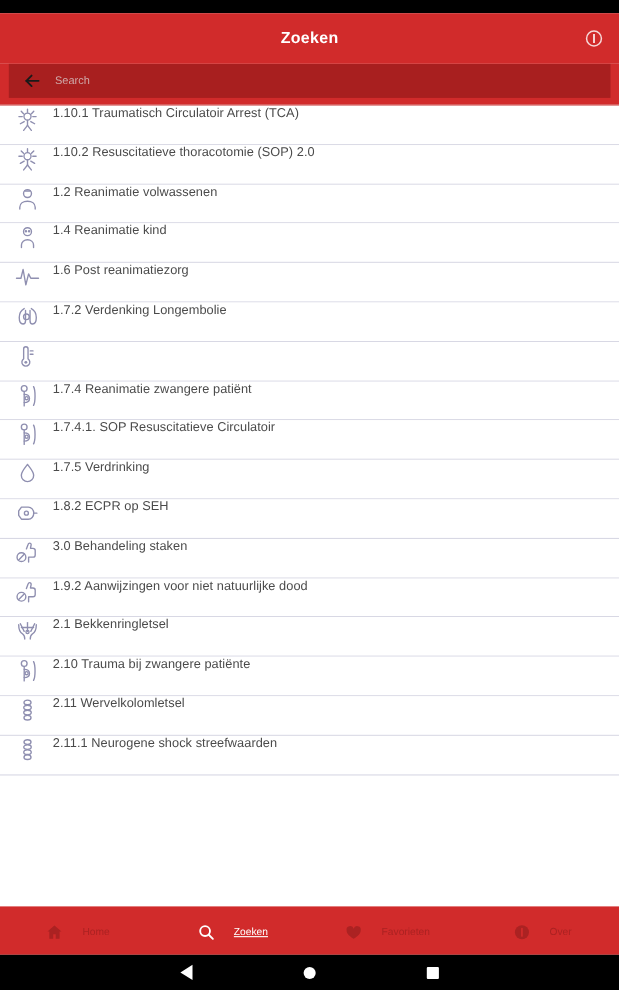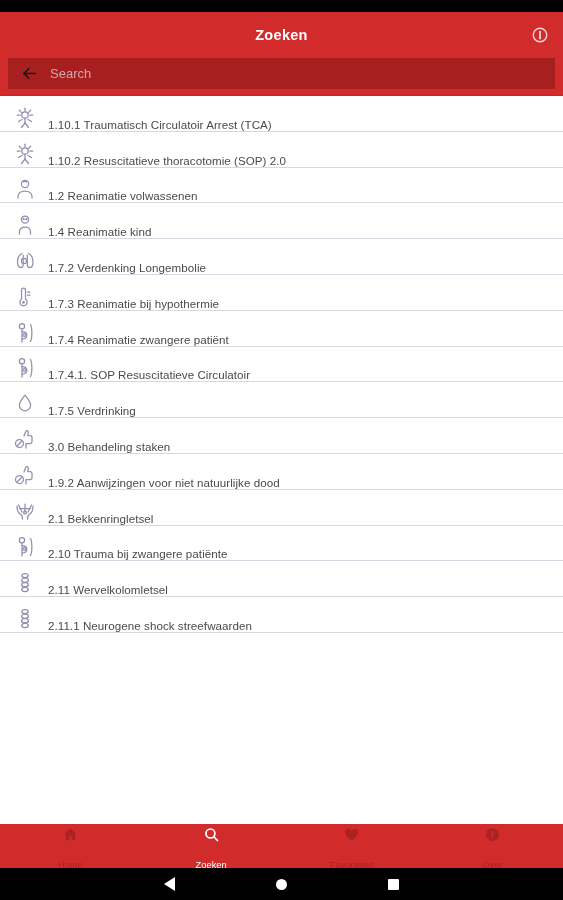--- a/index.html
+++ b/index.html
@@ -78,21 +78,21 @@
     justify-content: center;
     cursor: pointer;
     flex: 0 0 auto;
   }
   .search-input {
     flex: 1 1 auto;
     border: none;
     outline: none;
     background: transparent;
     color: #eab308;
-    font-size: 13px;
+    font-size: 10px;
     font-family: "Liberation Sans", sans-serif;
     padding: 0 0 0 6px;
     height: 100%;
   }
   .search-input::placeholder {
     color: #cfa9a9;
     opacity: 1;
   }
   .appbar-underline {
     height: 3px;
@@ -106,21 +106,21 @@
     left: 0;
     right: 0;
     bottom: 86px;
     background: #ffffff;
     overflow: hidden;
   }
   .list-item {
     position: relative;
     height: 35.8px;
     display: flex;
-    align-items: flex-end;
+    align-items: flex-start;
     padding: 0 10px 0 12px;
     box-sizing: border-box;
     border-bottom: 1px solid #d8d8e4;
     background: #ffffff;
     cursor: pointer;
   }
   .item-icon {
     flex: 0 0 auto;
     width: 26px;
     height: 26px;
@@ -147,22 +147,23 @@
     right: 0;
     bottom: 32px;
     height: 44px;
     background: #d12b2b;
     display: flex;
     align-items: stretch;
   }
   .nav-tab {
     flex: 1 1 0;
     display: flex;
-    flex-direction: column;
-    align-items: center;
+    flex-direction: row;
+    align-items: center;
+    justify-content: center;
     cursor: pointer;
     gap: 17px;
     padding-top: 2px;
   }
   .nav-icon {
     height: 19px;
     display: flex;
     align-items: center;
     justify-content: center;
     color: #ab2222;
@@ -301,37 +302,44 @@
             <path d="M6.5 21v-2.2c0-2.9 2.5-4.8 5.5-4.8s5.5 1.9 5.5 4.8V21"></path>
             <circle cx="10.6" cy="6.2" r="0.5"></circle>
             <circle cx="13.4" cy="6.2" r="0.5"></circle>
           </svg>
         </div>
         <div class="item-label">1.4 Reanimatie kind</div>
       </div>
       <div class="list-item">
         <div class="item-icon">
           <svg width="24" height="24" viewBox="0 0 24 24" stroke="currentColor" fill="none" stroke-width="1.25" stroke-linecap="round" stroke-linejoin="round">
+            <polyline points="2,13 6,13 8,5 10.5,19 13,9 15,13 22,13"></polyline>
+          </svg>
+        </div>
+        <div class="item-label">1.6 Post reanimatiezorg</div>
+      </div>
+      <div class="list-item">
+        <div class="item-icon">
+          <svg width="24" height="24" viewBox="0 0 24 24" stroke="currentColor" fill="none" stroke-width="1.25" stroke-linecap="round" stroke-linejoin="round">
             <path d="M9 4.5c-2.2 1.2-4.5 4-4.5 8.2 0 3 1.2 5.8 3.4 5.8 1.6 0 2.3-1.3 2.3-3V6.2"></path>
             <path d="M15.5 4.5c2.2 1.2 4.5 4 4.5 8.2 0 3-1.2 5.8-3.4 5.8-1.6 0-2.3-1.3-2.3-3V6.2"></path>
             <circle cx="11" cy="12" r="2.6"></circle>
           </svg>
         </div>
         <div class="item-label">1.7.2 Verdenking Longembolie</div>
       </div>
       <div class="list-item">
         <div class="item-icon">
           <svg width="24" height="24" viewBox="0 0 24 24" stroke="currentColor" fill="none" stroke-width="1.25" stroke-linecap="round" stroke-linejoin="round">
             <path d="M12.5 14.2V5.2a2 2 0 0 0-4 0v9a3.6 3.6 0 1 0 4 0z"></path>
             <line x1="14.5" y1="7" x2="17" y2="7"></line>
             <line x1="14.5" y1="10" x2="17" y2="10"></line>
             <circle cx="10.5" cy="17.4" r="1.3" fill="currentColor" stroke="none"></circle>
           </svg>
         </div>
-        <div class="item-label">1.7.3 Reanimatie bij hypothermie</div>
       </div>
       <div class="list-item">
         <div class="item-icon">
           <svg width="24" height="24" viewBox="0 0 24 24" stroke="currentColor" fill="none" stroke-width="1.25" stroke-linecap="round" stroke-linejoin="round">
             <circle cx="9" cy="5.2" r="2.6"></circle>
             <path d="M9 8v13"></path>
             <path d="M9 10.5c3 0 4.8 1.7 4.8 3.8S12 18 9 18"></path>
             <circle cx="11.2" cy="14" r="1.4"></circle>
             <path d="M17.5 3.5c1.8 3 1.8 14 0 17"></path>
           </svg>
@@ -350,20 +358,30 @@
         </div>
         <div class="item-label">1.7.4.1. SOP Resuscitatieve Circulatoir</div>
       </div>
       <div class="list-item">
         <div class="item-icon">
           <svg width="24" height="24" viewBox="0 0 24 24" stroke="currentColor" fill="none" stroke-width="1.25" stroke-linecap="round" stroke-linejoin="round">
             <path d="M12 3.2c-3 4-5.6 6.6-5.6 10a5.6 5.6 0 0 0 11.2 0c0-3.4-2.6-6-5.6-10z"></path>
           </svg>
         </div>
         <div class="item-label">1.7.5 Verdrinking</div>
+      </div>
+      <div class="list-item">
+        <div class="item-icon">
+          <svg width="24" height="24" viewBox="0 0 24 24" stroke="currentColor" fill="none" stroke-width="1.25" stroke-linecap="round" stroke-linejoin="round">
+            <path d="M4 9.5 6.5 6h6.2c2.8 0 5 2.4 5 5.5s-2.2 5.5-5 5.5H6.5L4 13.5z"></path>
+            <path d="M17.5 11.5h3"></path>
+            <circle cx="11" cy="11.5" r="1.8"></circle>
+          </svg>
+        </div>
+        <div class="item-label">1.8.2 ECPR op SEH</div>
       </div>
       <div class="list-item">
         <div class="item-icon">
           <svg width="24" height="24" viewBox="0 0 24 24" stroke="currentColor" fill="none" stroke-width="1.25" stroke-linecap="round" stroke-linejoin="round">
             <path d="M13 20v-4.5h4c1.1 0 2-.9 2-2V9.5c0-1.1-.9-2-2-2h-2.3l.6-3.1c.2-.9-.5-1.7-1.4-1.7-.6 0-1.1.4-1.3 1l-1.6 4.3"></path>
             <circle cx="6.5" cy="15.5" r="4"></circle>
             <line x1="3.8" y1="18.3" x2="9.2" y2="12.7"></line>
           </svg>
         </div>
         <div class="item-label">3.0 Behandeling staken</div>

